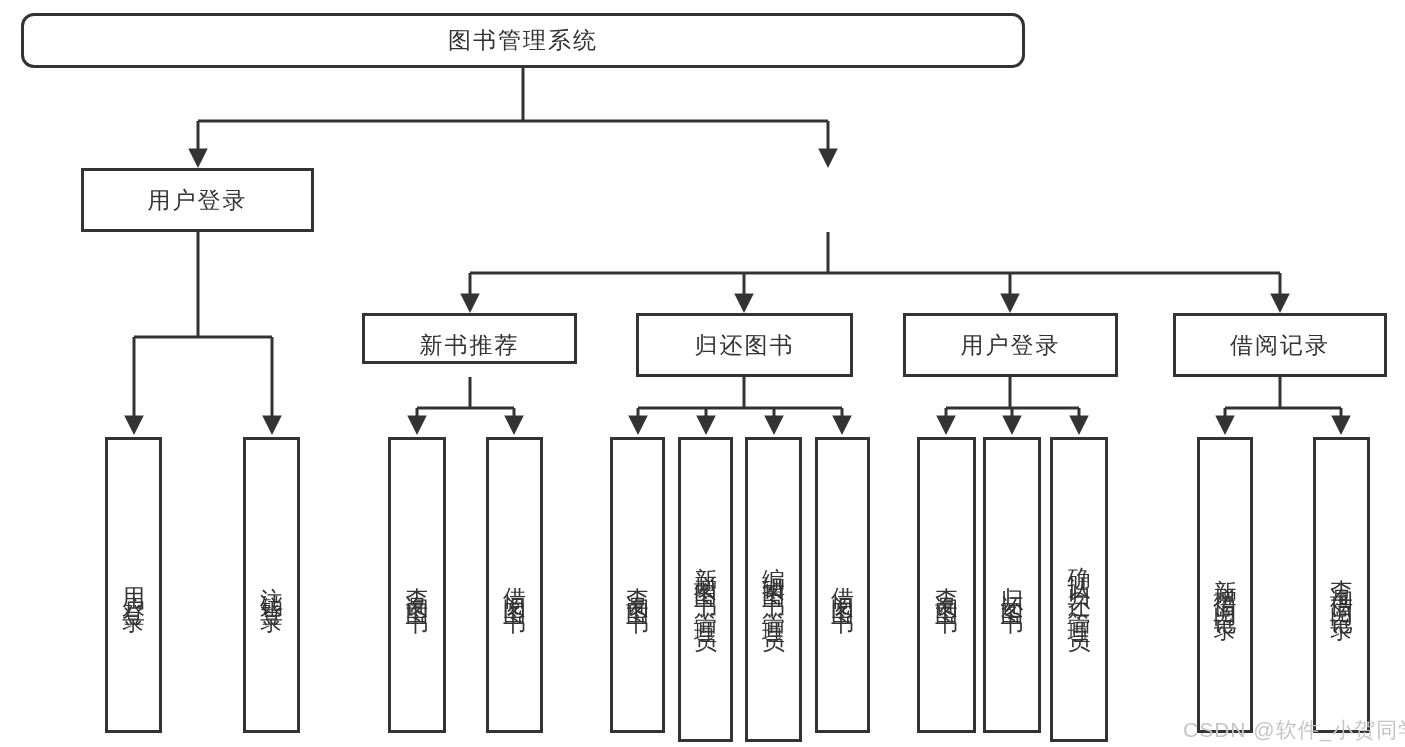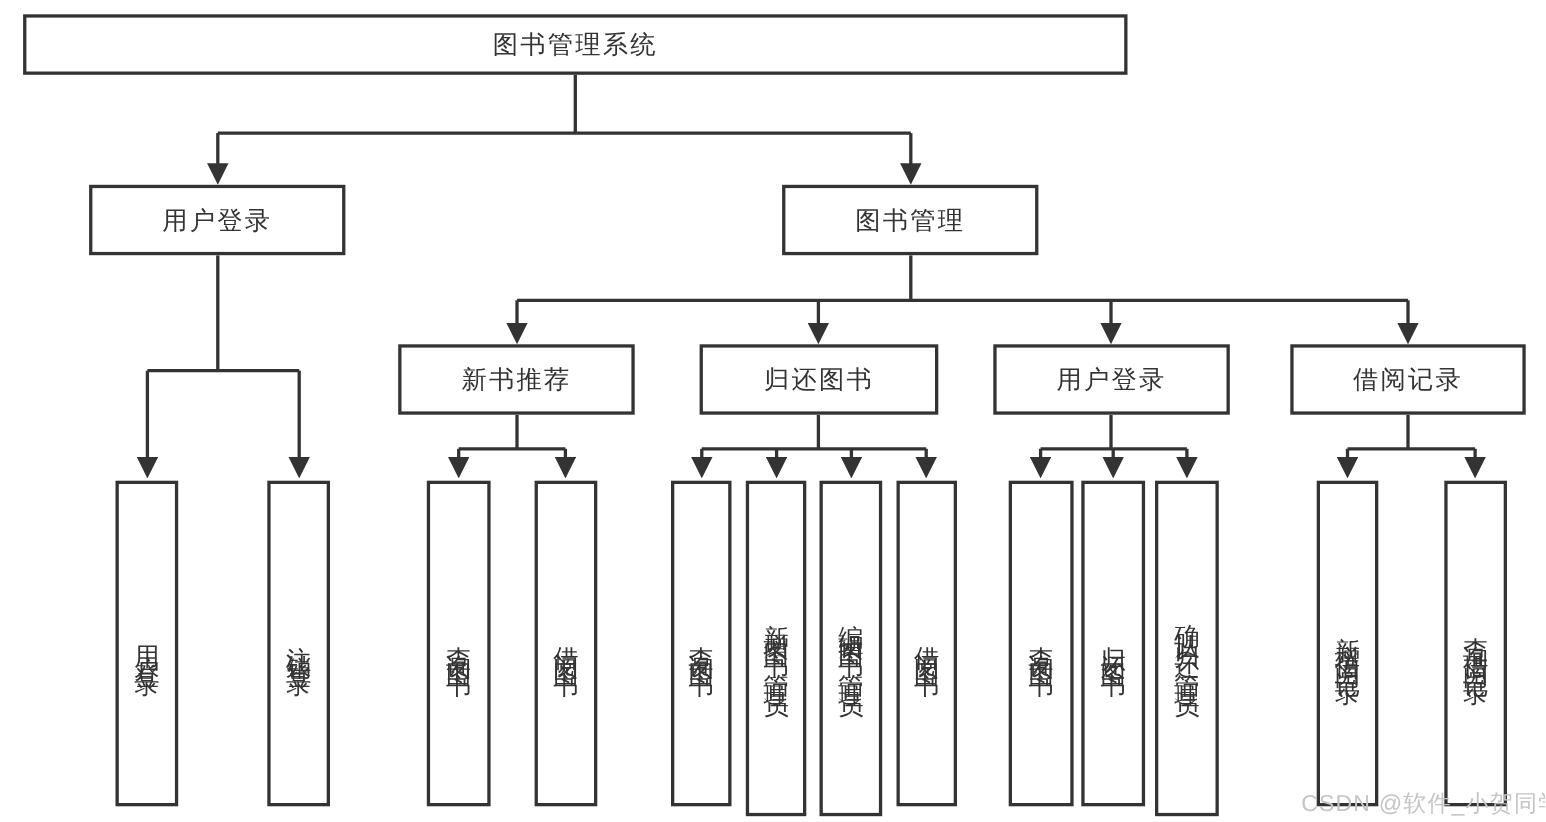--- a/index.html
+++ b/index.html
@@ -90,32 +90,29 @@
 
       <path d="M946 408 V431" marker-end="url(#arw)"></path>
       <path d="M1012 408 V431" marker-end="url(#arw)"></path>
       <path d="M1079 408 V431" marker-end="url(#arw)"></path>
 
       <path d="M1225 408 V431" marker-end="url(#arw)"></path>
       <path d="M1341 408 V431" marker-end="url(#arw)"></path>
     </g>
   </svg>
 
-  <div class="box hbox" style="left:21px; top:13px; width:1004px; height:55px;">
+  <div class="box hbox" style="left:21px; top:13px; width:1004px; height:55px;border-radius:13px;">
     <span>图书管理系统</span>
   </div>
 
   <div class="box hbox" style="left:81px; top:168px; width:233px; height:64px;">
     <span>用户登录</span>
   </div>
-  <div class="box hbox" style="left:711px; top:168px; width:233px; height:64px;">
-    <span>图书管理</span>
-  </div>
 
-  <div class="box hbox" style="left:362px; top:313px; width:215px; height:64px;">
+  <div class="box hbox" style="left:362px; top:313px; width:215px; height:51px;align-items:flex-end;">
     <span>新书推荐</span>
   </div>
   <div class="box hbox" style="left:636px; top:313px; width:217px; height:64px;">
     <span>归还图书</span>
   </div>
   <div class="box hbox" style="left:903px; top:313px; width:215px; height:64px;">
     <span>用户登录</span>
   </div>
   <div class="box hbox" style="left:1173px; top:313px; width:214px; height:64px;">
     <span>借阅记录</span>

